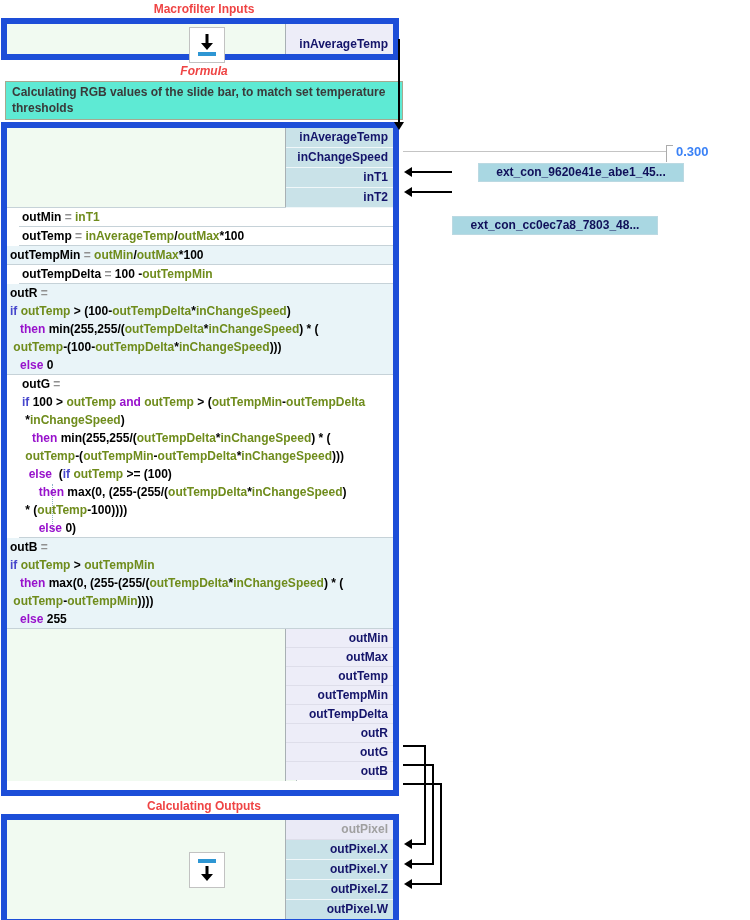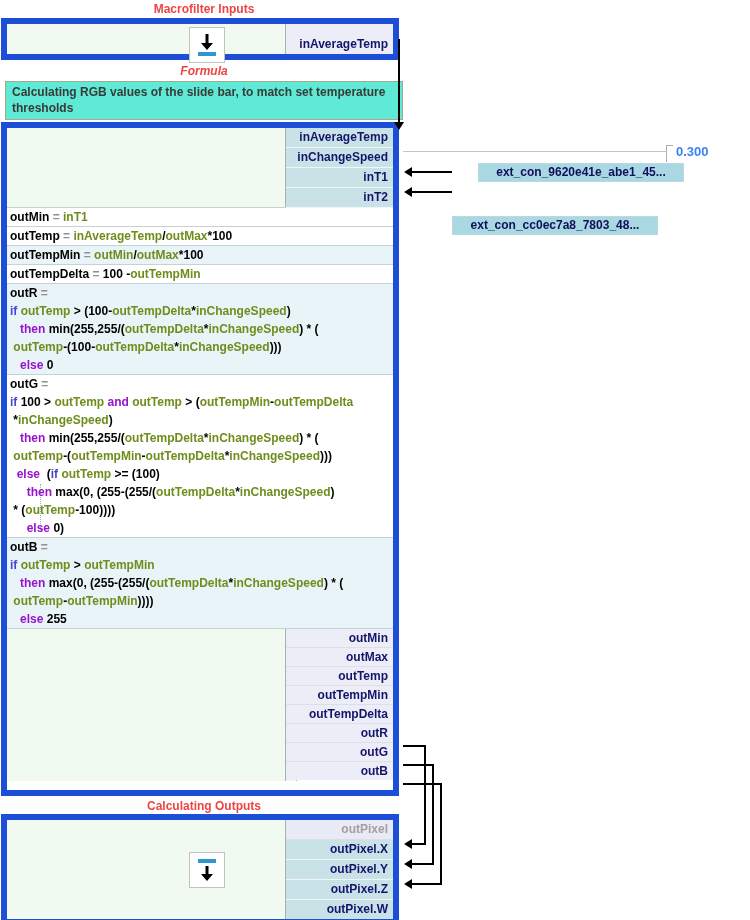--- a/index.html
+++ b/index.html
@@ -37,21 +37,21 @@
     background:#F1FAF1;border-right:1px solid #B4BCC0;box-sizing:border-box;}
   .f-top .port-row{height:19px;border-bottom:1px solid #F0F7F9;}
   .f-bottom{position:relative;height:152px;}
   .f-bottom .green-area{position:absolute;left:0;top:0;width:290px;height:100%;
     background:#F1FAF1;border-right:1px solid #B4BCC0;box-sizing:border-box;}
   .f-bottom .port-row{height:18px;line-height:18px;}
   
   #code-area{position:relative;}
   .code-row{position:relative;border-bottom:1px solid #C6D2D8;padding-left:3px;
     font-size:12px;line-height:18px;white-space:pre;color:#000;}
-  .code-row.white{background:#FFFFFF;}
+  .code-row.white{background:#FFFFFF;margin-left:12px;}
   .code-row.blue{background:#E9F4F8;}
   .code-line{height:18px;position:relative;z-index:1;}
   .tk-b{color:#000000;} .tk-g{color:#909090;} .tk-v{color:#6F8C1C;}
   .tk-i{color:#4646CC;} .tk-p{color:#9812CC;}
   .code-row.guide::before{content:"";position:absolute;left:33px;top:109px;height:46px;
     border-left:1px dotted #8FB6C8;z-index:0;}
   
   #outputs-title{top:799px;}
   #outputs-block{top:814px;height:111px;}
   #outputs-block .icon-box{top:32px;}

